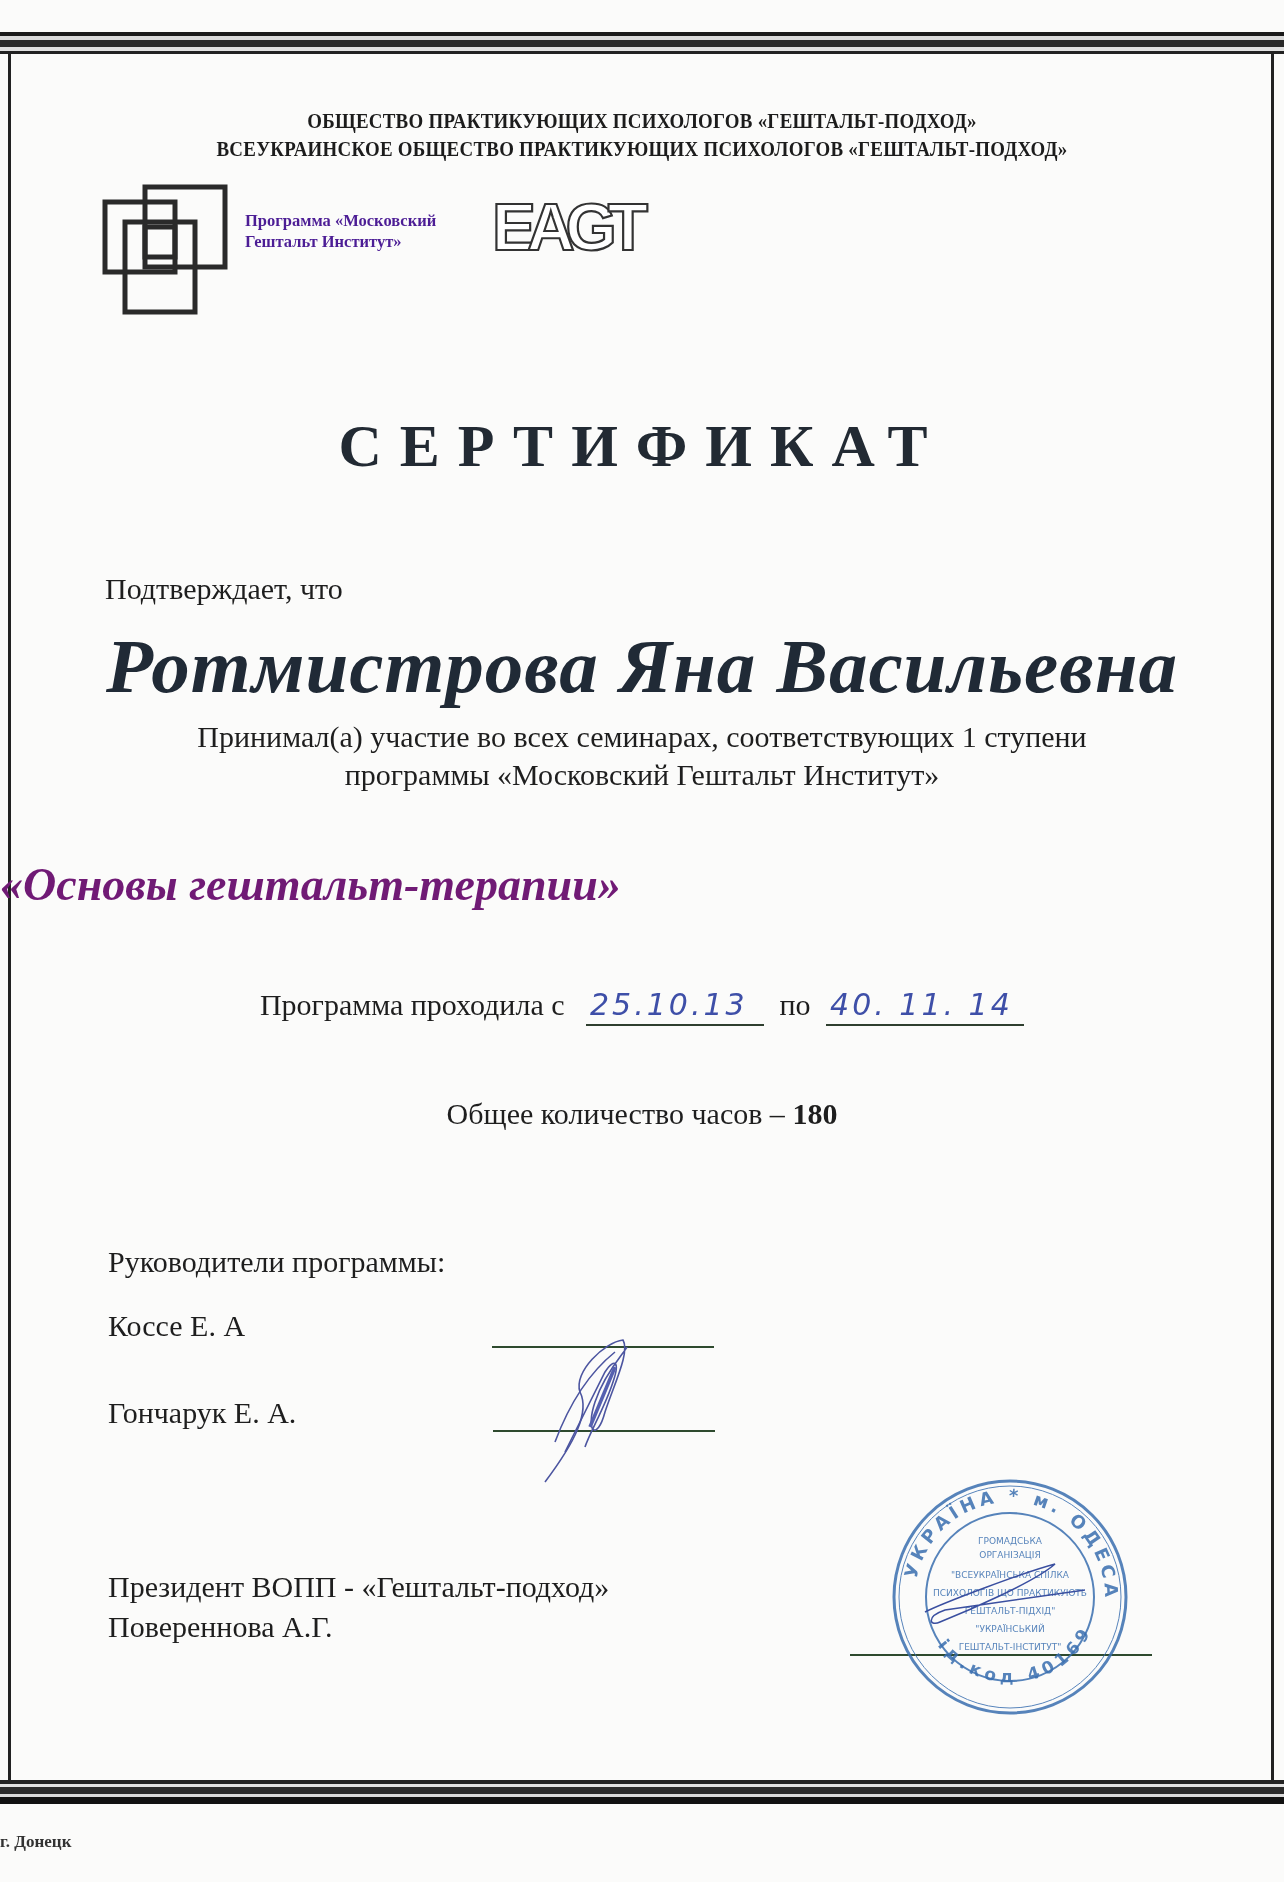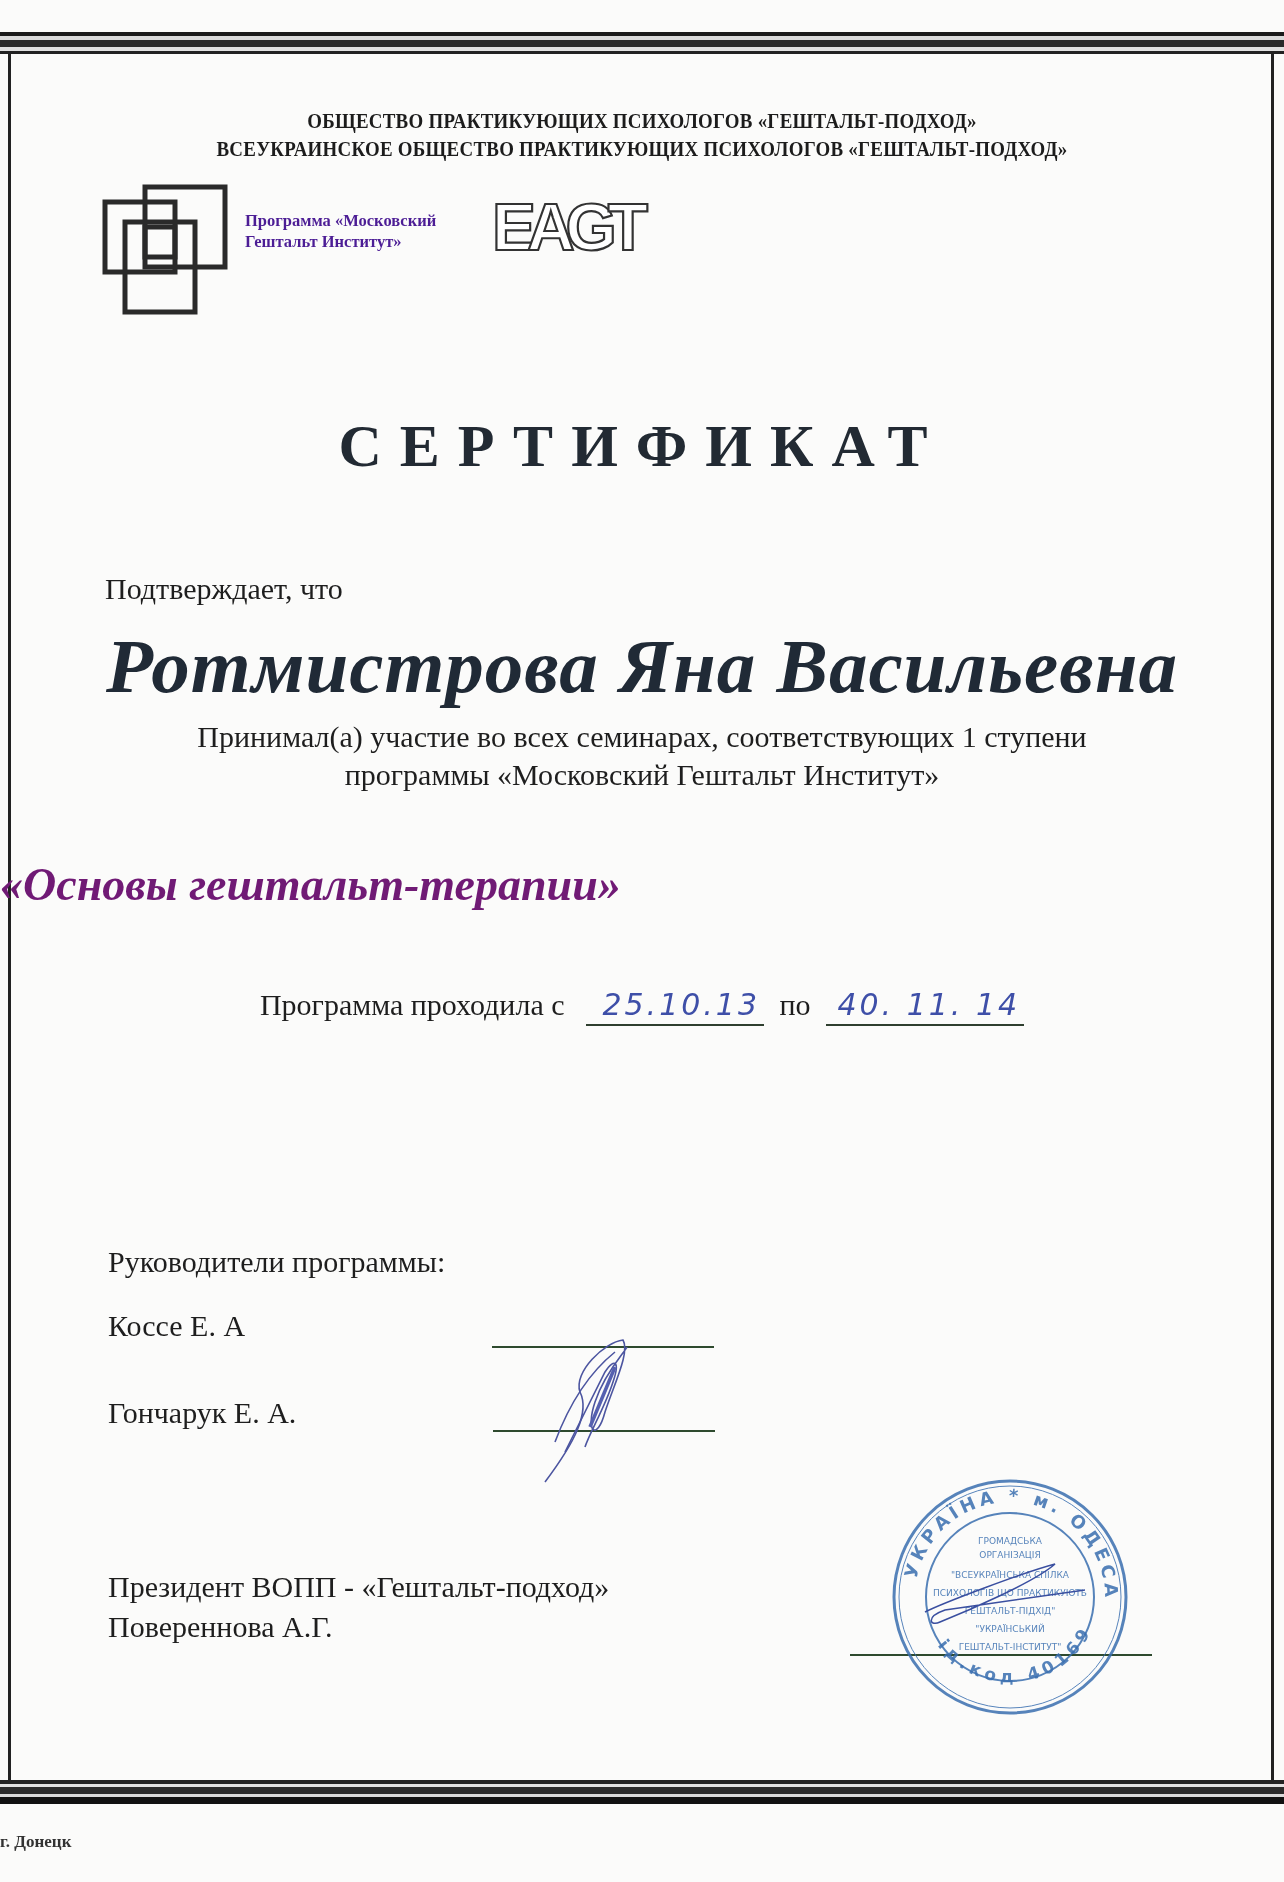--- a/index.html
+++ b/index.html
@@ -49,21 +49,21 @@
     font-weight: bold; font-style: italic; font-size: 77px; color: #202a36;
     letter-spacing: 1px;
   }
   .center { position: absolute; left: 0; width: 1284px; text-align: center; }
   .course {
     position: absolute; top: 826px; left: 0; width: 1284px; text-align: left;
     font-weight: bold; font-style: italic; font-size: 46px; color: #701a75;
   }
   .handwritten {
     font-family: "DejaVu Sans", sans-serif; font-style: italic; color: #3e4fa8; font-size: 30px;
-    display: inline-block; border-bottom: 2px solid #2f3f2f; text-align: right;
+    display: inline-block; border-bottom: 2px solid #2f3f2f; text-align: left;
     letter-spacing: 3px; padding: 0 4px 2px;
   }
   .sig-line { position: absolute; height: 2px; background: #2e4a2e; }
   .footer-city {
     position: absolute; top: 1800px; left: 0; width: 1284px; 
     font-weight: bold; font-size: 17px; color: #333;
   }
 </style>
 </head>
 <body>
@@ -105,20 +105,24 @@
 
   <div class="course">«Основы гештальт-терапии»</div>
 
   <div class="center text-regular" style="top:955px;">
     <span>Программа  проходила с</span>
     <span class="handwritten" style="width:170px; margin-left:14px;">25.10.13</span>
     <span style="margin:0 8px;">по</span>
     <span class="handwritten" style="width:190px;">40. 11. 14</span>
   </div>
 
+  <div class="center text-regular" style="top:1065px;">
+    <span>Общее количество часов –</span>
+    <b>180</b>
+  </div>
 
   <div class="abs text-regular" style="left:108px; top:1213px;">Руководители программы:</div>
   <div class="abs text-regular" style="left:108px; top:1277px;">Коссе Е. А</div>
   <div class="abs text-regular" style="left:108px; top:1364px;">Гончарук Е. А.</div>
   <div class="sig-line" style="left:492px; top:1314px; width:222px;"></div>
   <div class="sig-line" style="left:493px; top:1398px; width:222px;"></div>
 
   <svg class="abs" style="left:535px; top:1300px;" width="120" height="160" viewBox="0 0 120 160">
     <g fill="none" stroke="#4c55a0" stroke-width="1.6">
       <path d="M10 150 C40 110, 55 80, 45 60 C38 40, 70 10, 88 8 C95 20, 80 50, 70 80 C62 110, 50 100, 60 70 C70 40, 90 20, 92 15"></path>

